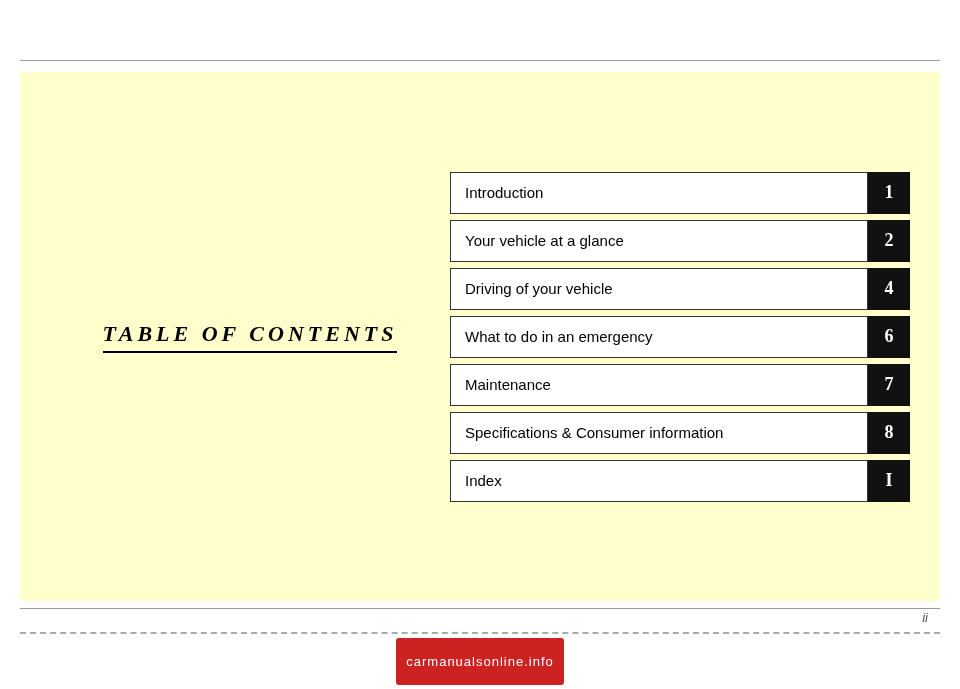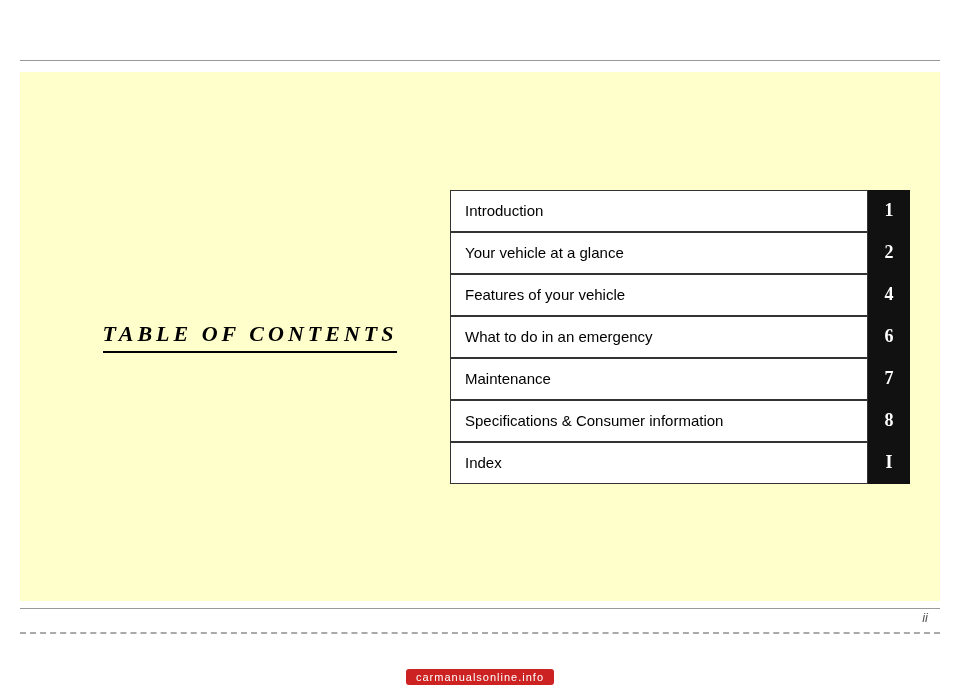--- a/index.html
+++ b/index.html
@@ -75,20 +75,21 @@
       border-bottom: 2px solid #000;
       padding-bottom: 4px;
       font-family: 'Times New Roman', serif;
       text-align: right;
     }
 
     .right-section {
       flex: 1;
       display: flex;
       flex-direction: column;
+      gap: 6px;
       padding-left: 20px;
     }
 
     .toc-row {
       display: flex;
       flex-direction: row;
       align-items: stretch;
       height: 42px;
     }
 
@@ -132,22 +133,22 @@
       left: 0;
       right: 0;
       display: flex;
       align-items: center;
       justify-content: center;
     }
 
     .site-watermark-inner {
       background: #cc2222;
       color: white;
-      font-size: 11px;
-      padding: 2px 10px;
+      font-size: 13px;
+      padding: 16px 10px;
       border-radius: 3px;
       letter-spacing: 1px;
     }
   </style>
 </head>
 <body>
 
 <div class="top-line"></div>
 
 <div class="main-content">
@@ -157,21 +158,21 @@
   <div class="right-section" id="toc-list">
   <div class="toc-row">
         <div class="toc-label">Introduction</div>
         <div class="toc-number">1</div>
       </div>
       <div class="toc-row">
         <div class="toc-label">Your vehicle at a glance</div>
         <div class="toc-number">2</div>
       </div>
       <div class="toc-row">
-        <div class="toc-label">Features of your vehicle</div>
+        <div class="toc-label">Driving of your vehicle</div>
         <div class="toc-number">4</div>
       </div>
       <div class="toc-row">
         <div class="toc-label">What to do in an emergency</div>
         <div class="toc-number">6</div>
       </div>
       <div class="toc-row">
         <div class="toc-label">Maintenance</div>
         <div class="toc-number">7</div>
       </div>

